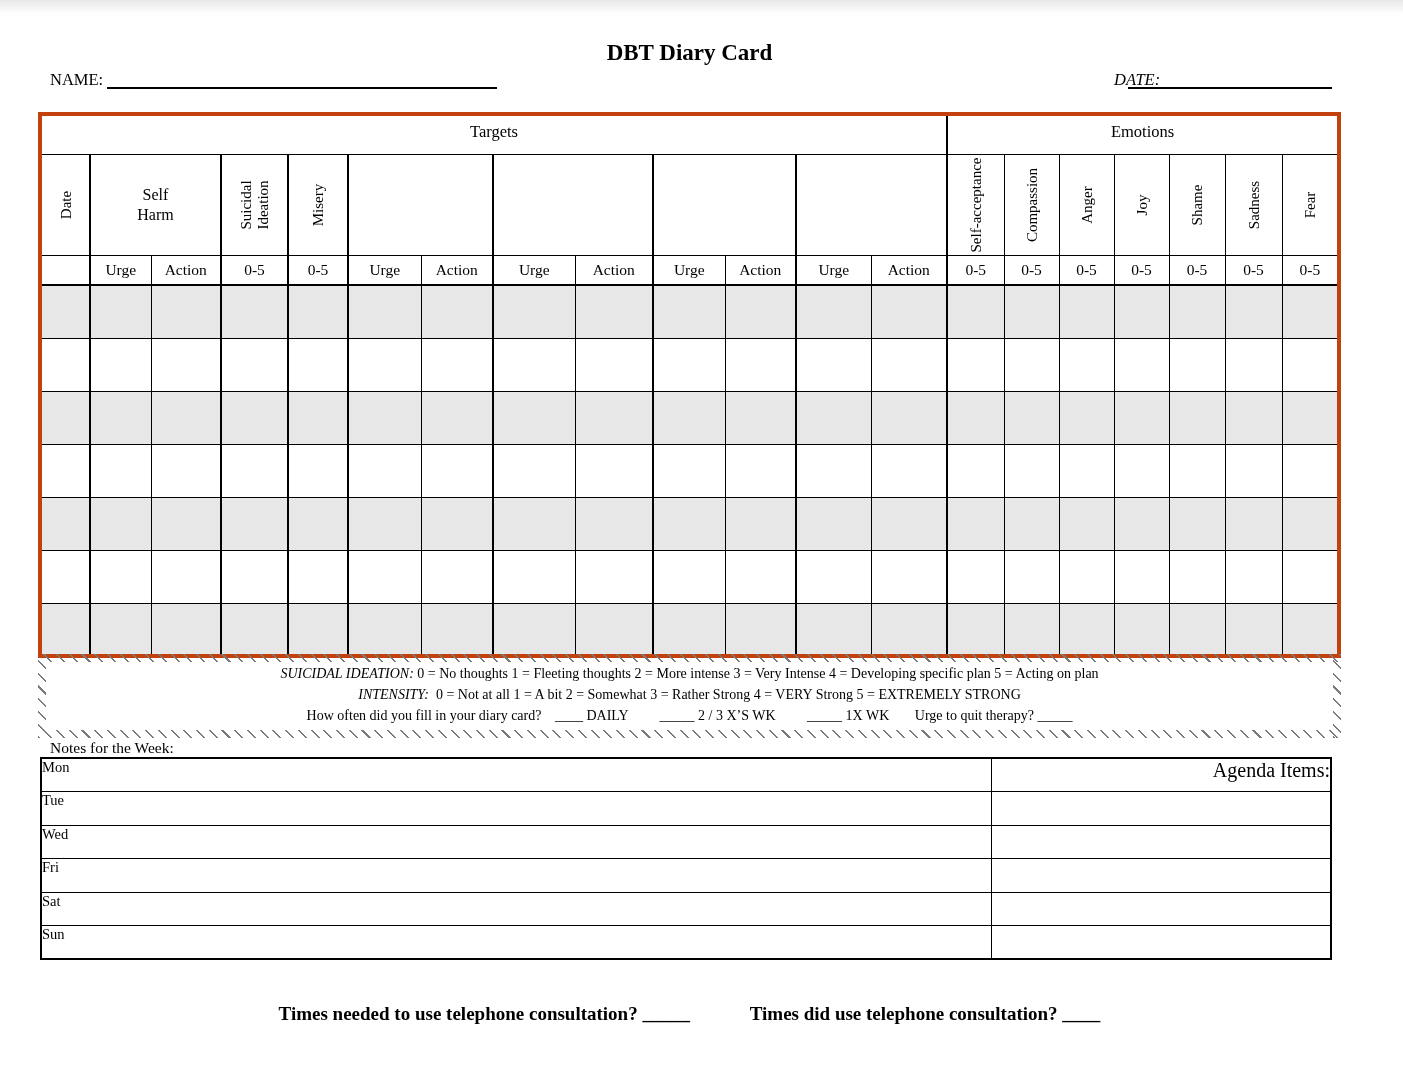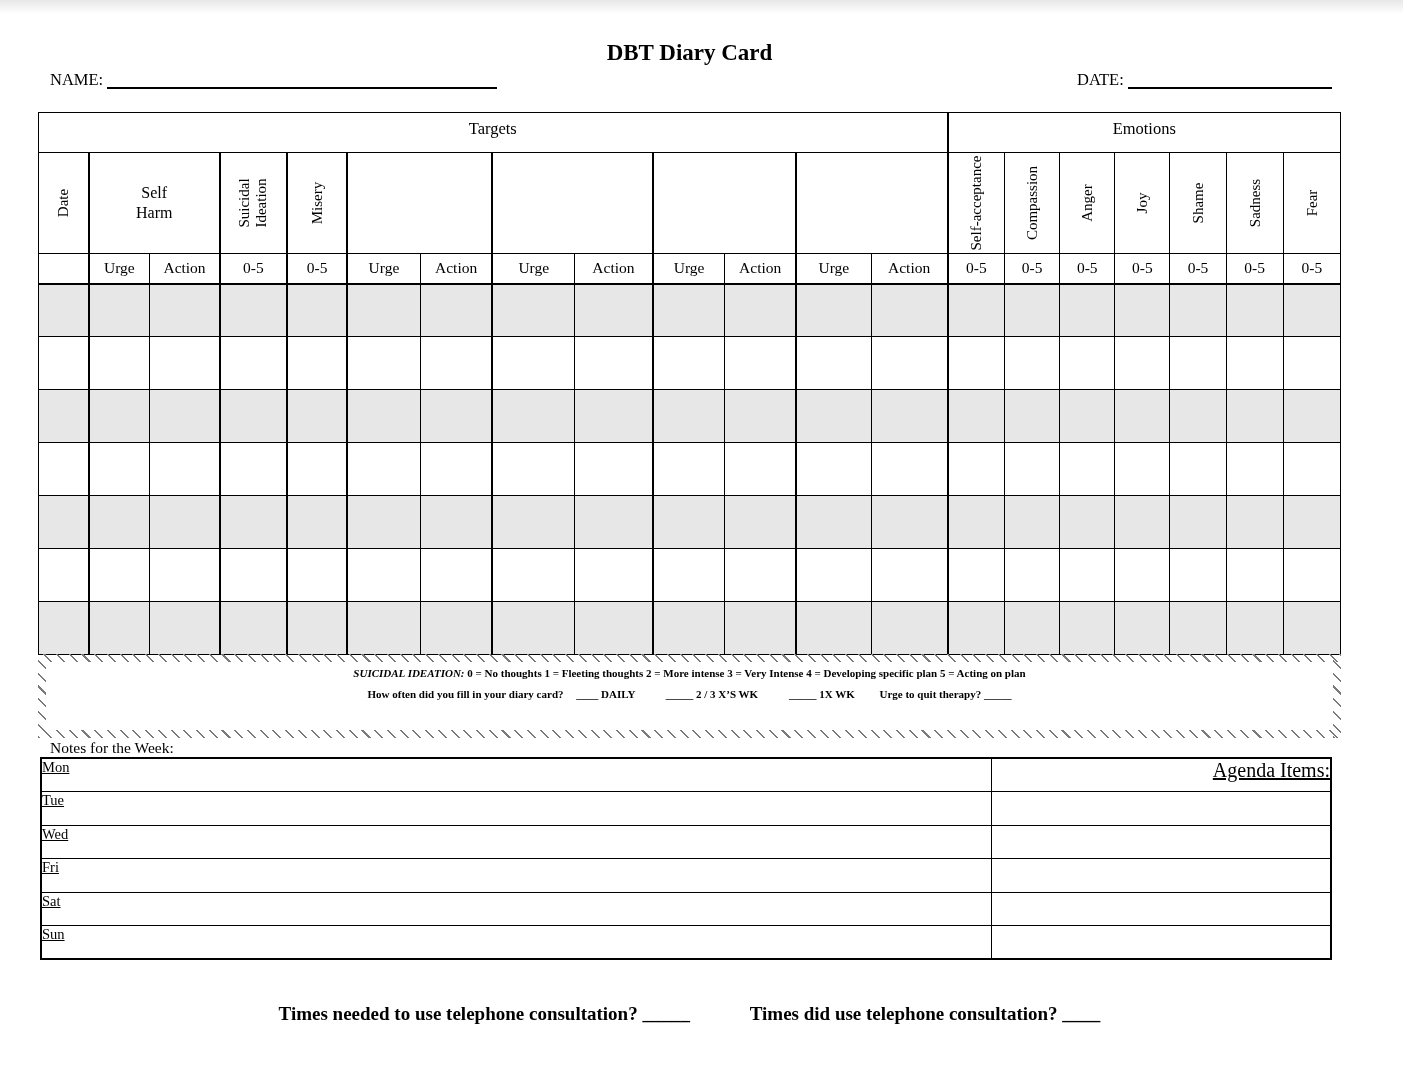--- a/index.html
+++ b/index.html
@@ -13,21 +13,21 @@
            text-align: center; font-size: 23px; font-weight: bold; }
 
   .field-label { position: absolute; font-size: 16.5px; }
   .fill-line { position: absolute; height: 2px; background: #000; }
 
   
   table.grid { position: absolute; top: 112px; left: 38px; width: 1303px;
                border-collapse: collapse; table-layout: fixed; }
   .grid th, .grid td { border: 1.5px solid #000; padding: 0; font-weight: normal;
                        text-align: center; overflow: hidden; }
-  .grid { border: 1px solid #c2410c; }
+  .grid { border: 4px solid #c2410c; }
   .grid th { font-size: 15.5px; }
   .hdr1 th { height: 40px; font-size: 16.5px; vertical-align: top; padding-top: 6px; }
   .hdr2 th { height: 101px; }
   .sub  td { height: 30px; font-size: 15.5px; border-bottom-width: 2px; }
   tbody.rows td { height: 53px; }
   tbody.rows tr.g td { background: #e7e7e7; }
 
   .gb { border-left-width: 2px !important; }
   .grid thead tr.sub td:nth-child(2),  .grid tbody.rows td:nth-child(2),
   .grid thead tr.sub td:nth-child(4),  .grid tbody.rows td:nth-child(4),
@@ -47,50 +47,50 @@
 
   
   .legend { position: absolute; top: 654px; left: 38px; width: 1303px; height: 84px; }
   .hatch-top, .hatch-bottom { position: absolute; left: 0; right: 0; height: 8px;
      background: repeating-linear-gradient(45deg, #7a7a7a 0 1.5px, transparent 1.5px 9px); }
   .hatch-top { top: 0; } .hatch-bottom { bottom: 0; }
   .hatch-left, .hatch-right { position: absolute; top: 0; bottom: 0; width: 8px;
      background: repeating-linear-gradient(45deg, #7a7a7a 0 1.5px, transparent 1.5px 9px); }
   .hatch-left { left: 0; } .hatch-right { right: 0; }
   .legend-inner { position: absolute; top: 9px; left: 10px; right: 10px;
-                  text-align: center; font-size: 11px; font-weight: bold; line-height: 21px; }
+                  text-align: center; font-size: 14px; font-weight: normal; line-height: 21px; }
   .ital { font-style: italic; }
   .opt { margin-left: 28px; }
 
   
   .notes-heading { position: absolute; top: 739px; left: 50px; font-size: 15.5px; }
   table.notes { position: absolute; top: 757px; left: 40px; width: 1290px;
                 border-collapse: collapse; table-layout: fixed; }
   .notes { border: 2px solid #000; }
   .notes td { border: 1.5px solid #000; padding: 0; vertical-align: top; }
-  .notes tr { height: 33.5px; text-decoration: underline; }
+  .notes tr { height: 33.5px; }
   .day-cell { padding: 2px 0 0 9px; font-size: 14.5px; }
   .agenda-head { text-align: right; font-size: 20px; padding-top: 3px; }
 
   .footer-line { position: absolute; top: 1003px; left: 38px; width: 1303px;
                  text-align: center; font-size: 19px; font-weight: bold; }
   .footer-gap { margin-left: 55px; }
 </style>
 </head>
 <body>
 
 <div class="page">
   <div class="top-fade"></div>
 
   <div class="title">DBT Diary Card</div>
 
   <div class="field-label" style="top:70px;left:50px;text-align:center;">NAME:</div>
   <div class="fill-line" style="top:87px;left:107px;width:390px;"></div>
 
-  <div class="field-label" style="top:70px;left:1077px;">DATE:</div>
+  <div class="field-label" style="top:70px;left:1114px;font-style:italic;">DATE:</div>
   <div class="fill-line" style="top:87px;left:1128px;width:204px;"></div>
 
   <table class="grid">
     <colgroup>
       <col style="width:50px">
         <col style="width:61px">
         <col style="width:70px">
         <col style="width:67px">
         <col style="width:60px">
       <col style="width:73px">
@@ -334,20 +334,21 @@
     </tbody>
   </table>
 
   <div class="legend">
     <div class="hatch-top"></div>
     <div class="hatch-bottom"></div>
     <div class="hatch-left"></div>
     <div class="hatch-right"></div>
     <div class="legend-inner">
       <div><span class="ital">SUICIDAL IDEATION:</span> <span>0 = No thoughts  1 = Fleeting thoughts  2 = More intense  3 = Very Intense  4 = Developing specific plan  5 = Acting on plan</span></div>
+      <div><span class="ital">INTENSITY:</span>&nbsp; <span>0 = Not at all   1 = A bit   2 = Somewhat   3 = Rather Strong   4 = VERY Strong   5 = EXTREMELY STRONG</span></div>
       <div>
         <span>How often did you fill in your diary card?</span>
         <span style="margin-left:10px">____ DAILY</span>
         <span class="opt">_____ 2 / 3 X’S WK</span>
         <span class="opt">_____ 1X WK</span>
         <span style="margin-left:22px">Urge to quit therapy? _____</span>
       </div>
     </div>
   </div>
 

